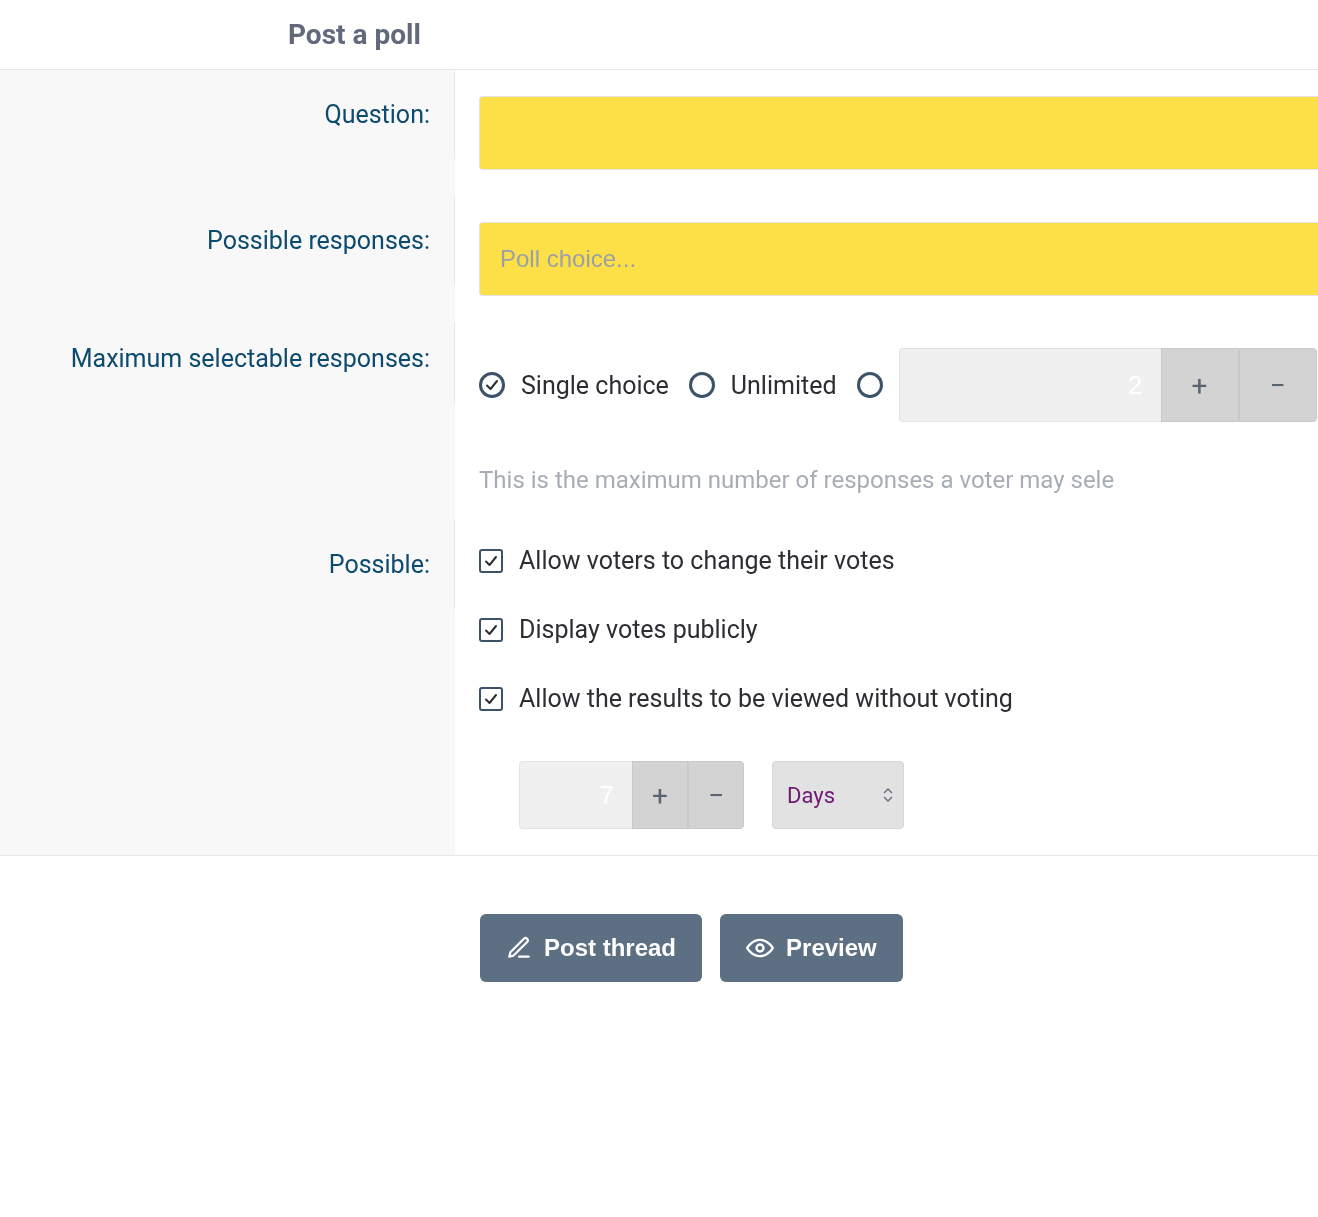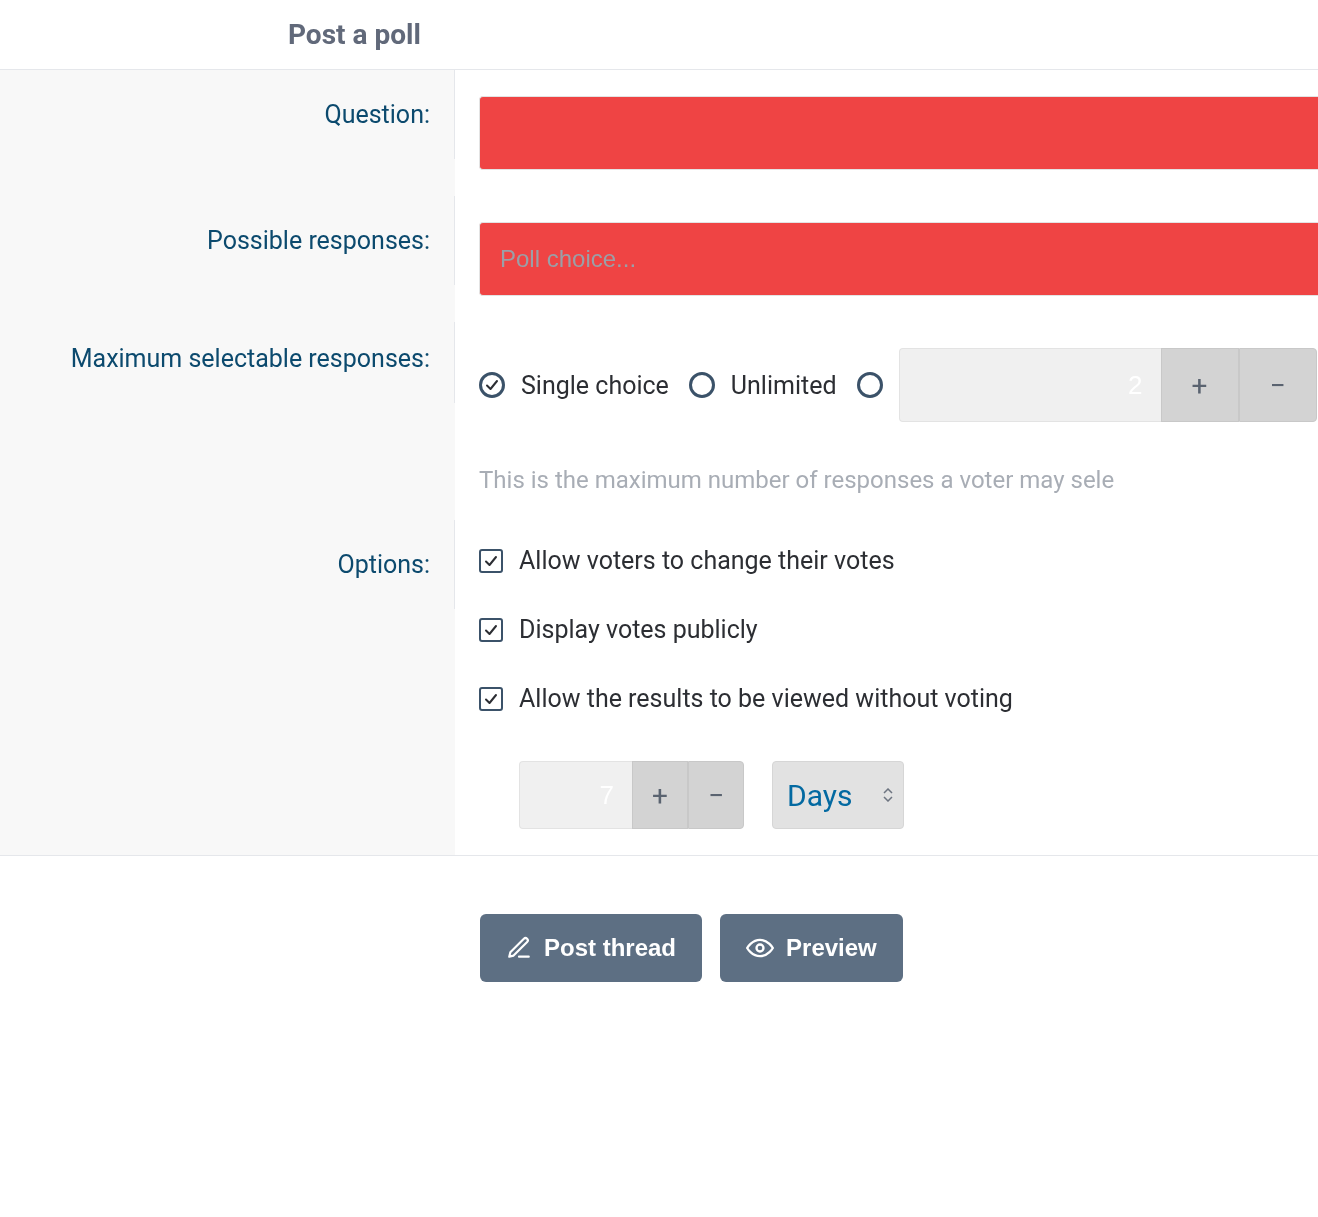--- a/index.html
+++ b/index.html
@@ -42,21 +42,21 @@
   }
   .label-col.tight-top { padding-top: 22px; }
   .input-col {
     flex: 1;
     background: #fff;
     padding: 26px 0 26px 24px;
   }
   .text-input {
     width: 100%;
     height: 74px;
-    background: #ef4444;
+    background: #fde047;
     border: 1px solid #e3e3e3;
     border-right: none;
     border-radius: 4px 0 0 4px;
     font-size: 24px;
     padding: 0 20px;
     color: #2c2e33;
   }
   .text-input::placeholder { color: #9b9fa7; }
   .radio-list, .check-list {
     display: flex;
@@ -147,22 +147,22 @@
   .select-wrap {
     position: relative;
     height: 68px;
     width: 132px;
     background: #e2e2e2;
     border: 1px solid #d6d6d6;
     border-radius: 4px;
     display: flex;
     align-items: center;
     padding: 8px 14px;
-    color: #0369a1;
-    font-size: 30px;
+    color: #701a75;
+    font-size: 22px;
   }
   .select-arrows {
     position: absolute;
     right: 10px;
     top: 50%;
     transform: translateY(-50%);
     display: flex;
     flex-direction: column;
     gap: 2px;
   }
@@ -244,21 +244,21 @@
               <span>−</span>
             </div>
           </div>
         </div>
       </div>
       <div class="helper-text">This is the maximum number of responses a voter may sele</div>
     </div>
   </div>
 
   <div class="form-row">
-    <div class="label-col">Options:</div>
+    <div class="label-col">Possible:</div>
     <div class="input-col">
       <div class="check-list">
         <label class="check-item">
           <span class="check-box">
             <svg width="14" height="14" viewBox="0 0 14 14">
                 <path class="icon-stroke" stroke="#3b5269" stroke-width="2.5" d="M2 7.5 L5.5 11 L12 3"></path>
               </svg>
           </span>
           <span>Allow voters to change their votes</span>
         </label>

